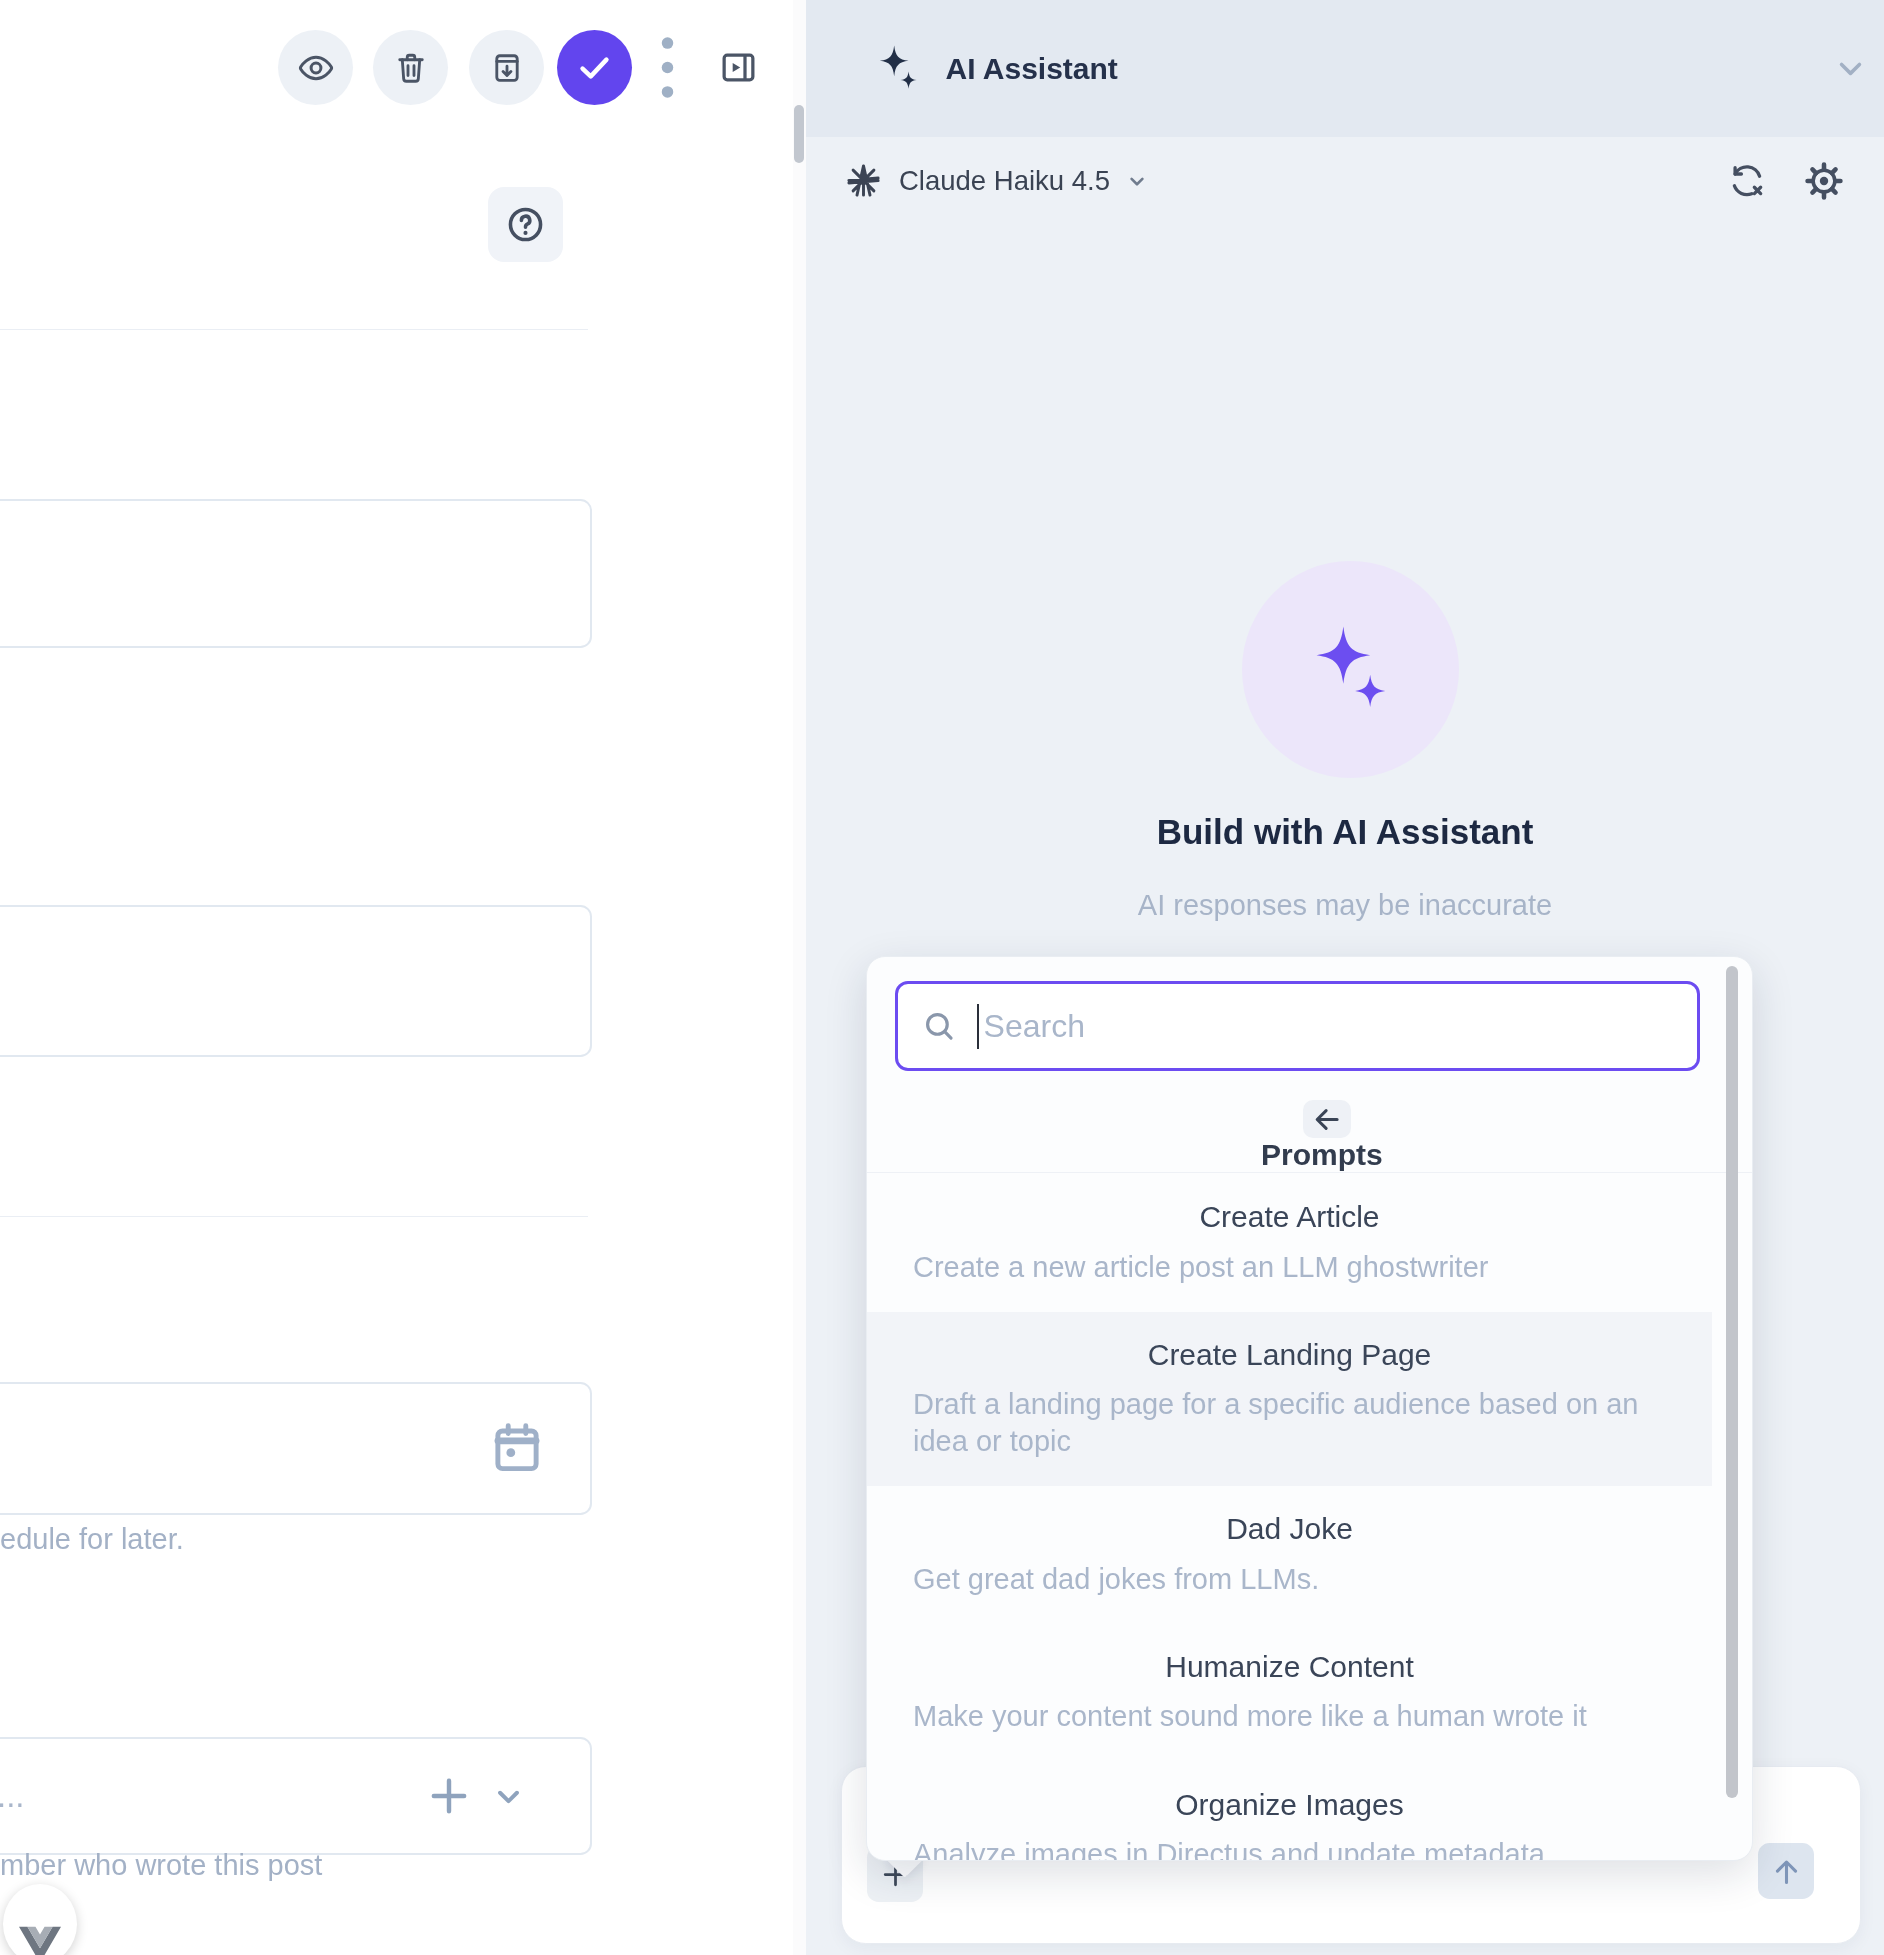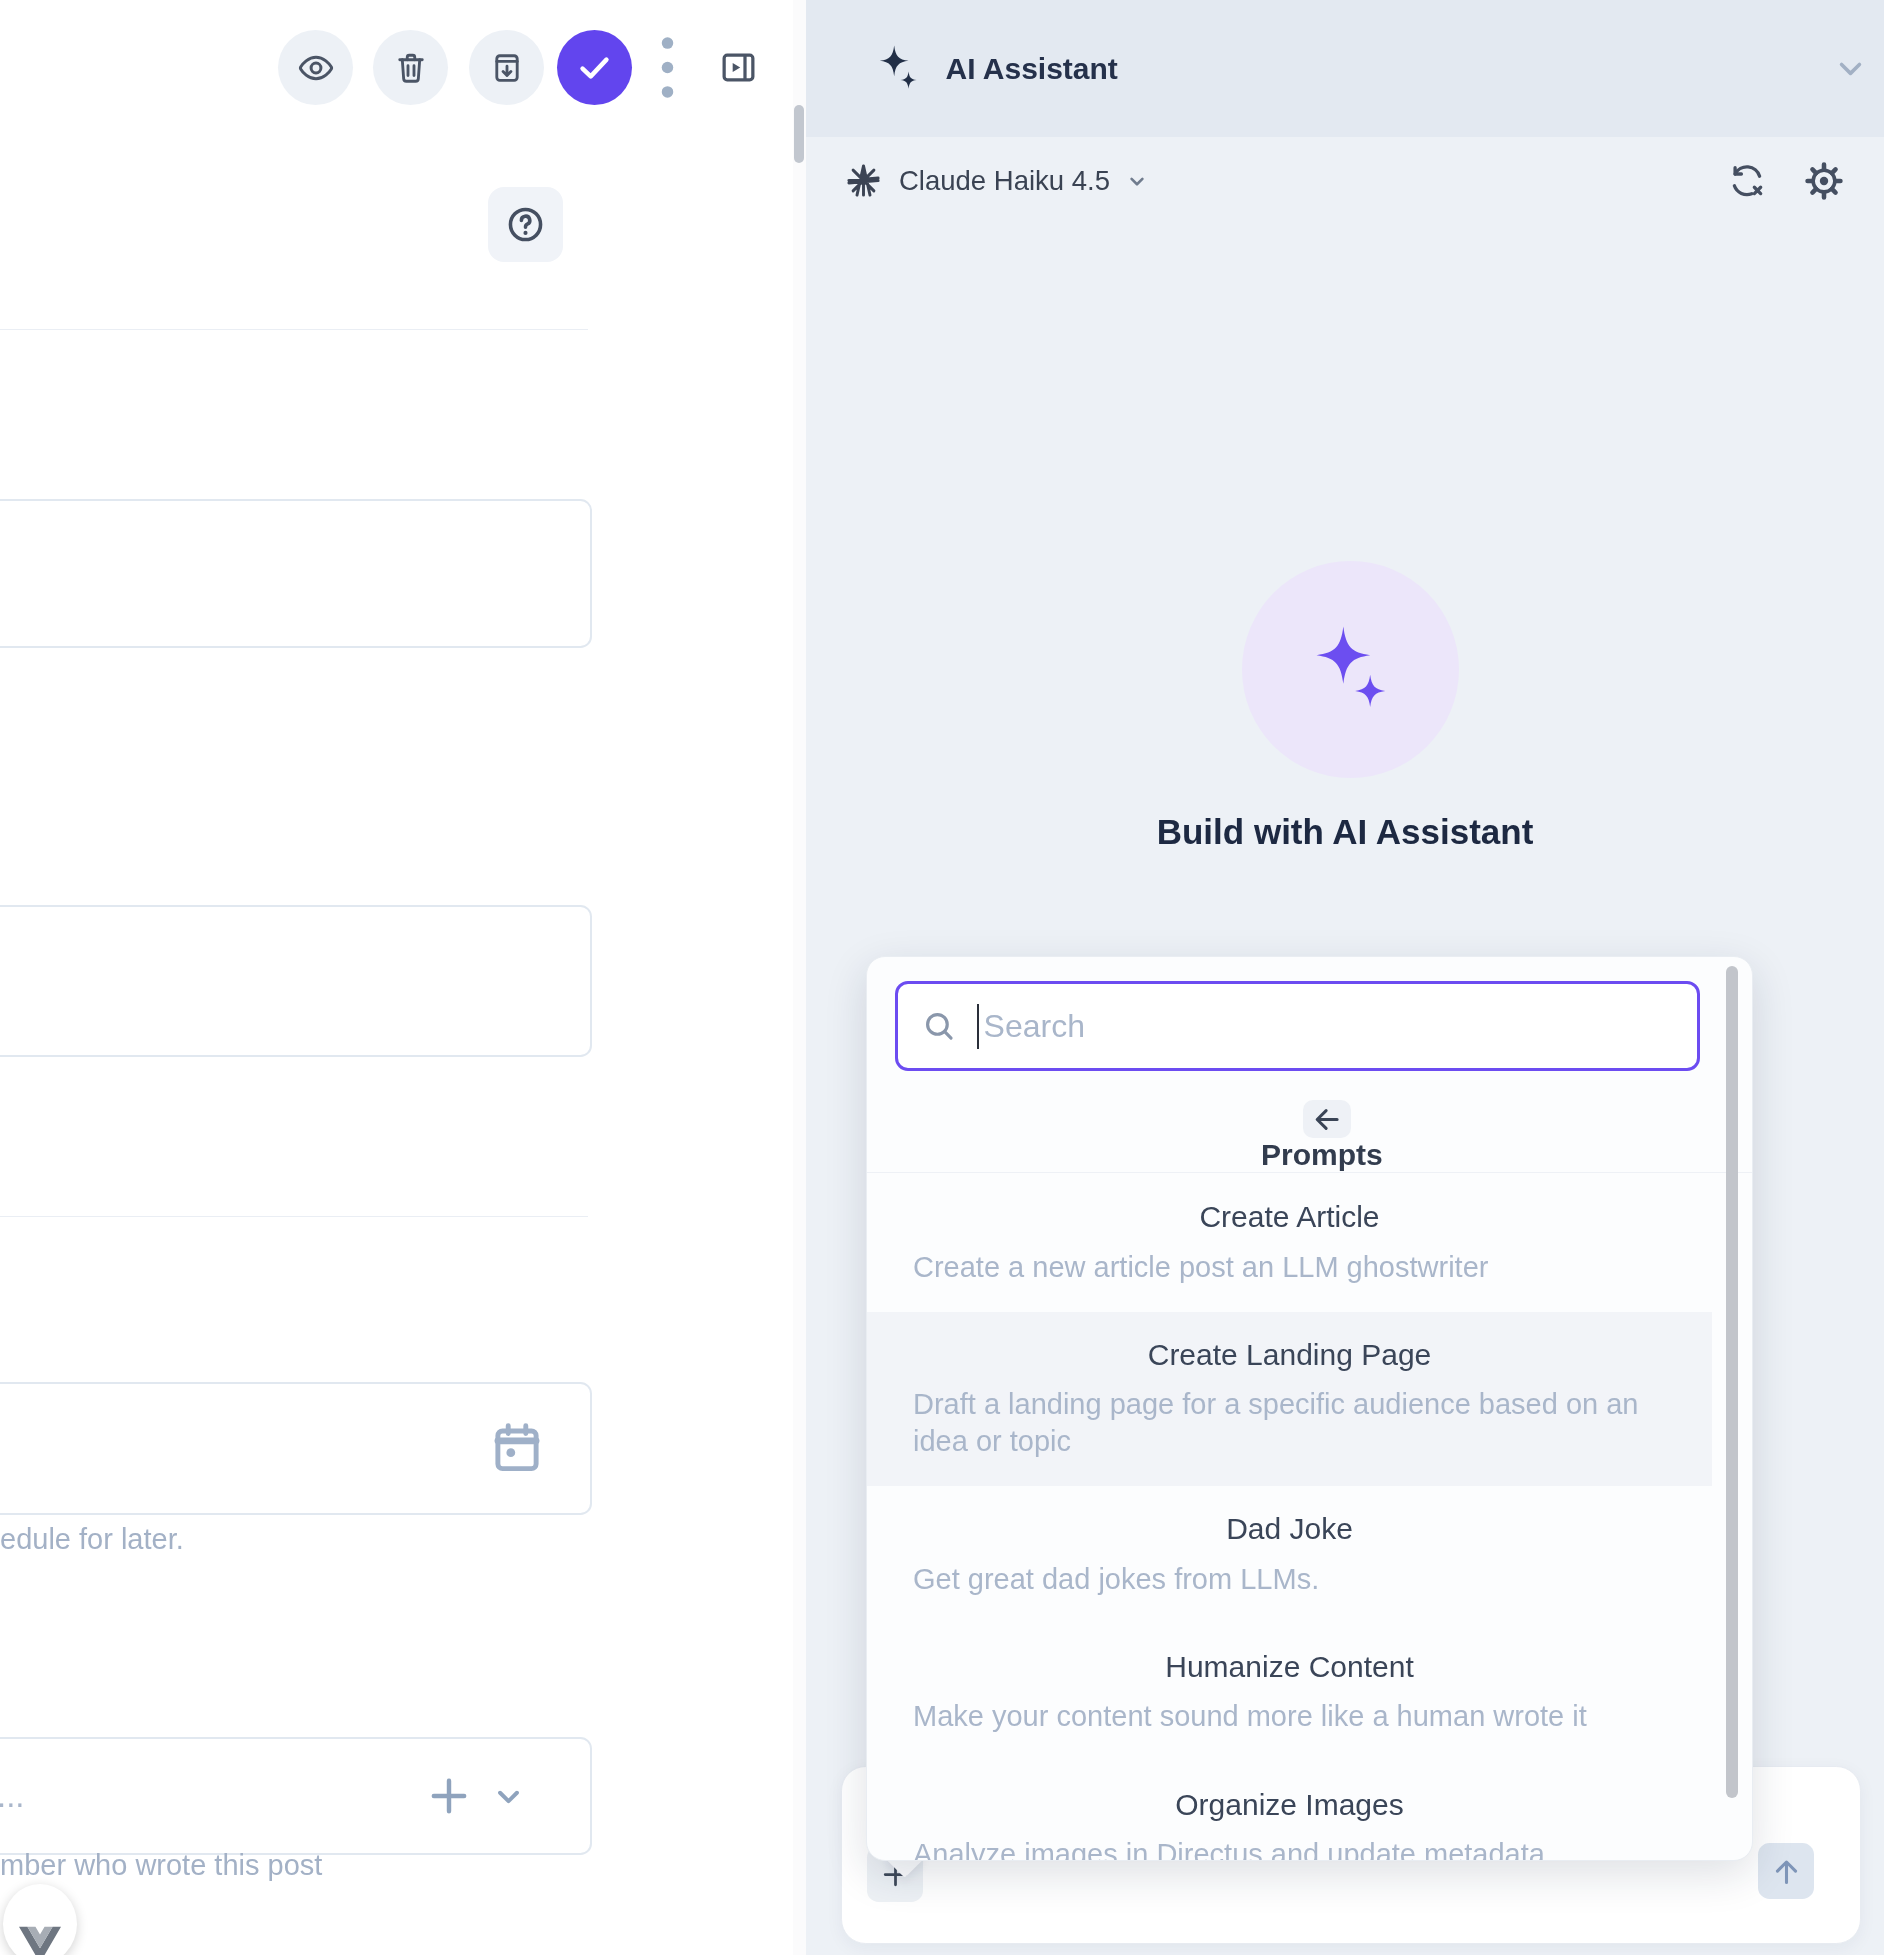--- a/index.html
+++ b/index.html
@@ -224,20 +224,21 @@
 
     <div id="empty-circle" class="abs">
       <span>
         <svg width="87" height="93" viewBox="0 0 24 26" fill="#6c4ef0">
           <path d="M10 1 C10.7 6.6 12.3 8.3 17.5 9 12.3 9.7 10.7 11.4 10 17 9.3 11.4 7.7 9.7 2.5 9 7.7 8.3 9.3 6.6 10 1Z"></path>
           <path d="M17.5 14.5 C17.9 17.6 18.8 18.6 21.7 19 18.8 19.4 17.9 20.4 17.5 23.5 17.1 20.4 16.2 19.4 13.3 19 16.2 18.6 17.1 17.6 17.5 14.5Z"></path>
         </svg>
       </span>
     </div>
     <div id="empty-heading" class="abs">Build with AI Assistant</div>
+    <div id="empty-sub" class="abs">AI responses may be inaccurate</div>
 
     <div id="composer" class="abs">
       <div class="abs mini-btn" id="attach-btn">
         <span>
           <svg width="33" height="33" viewBox="0 0 24 24" fill="none" stroke="#3f4a5a" stroke-width="2" stroke-linecap="round">
               <path d="M12 4.5v15M4.5 12h15"></path>
             </svg>
         </span>
       </div>
       <div class="abs mini-btn" id="send-btn">

